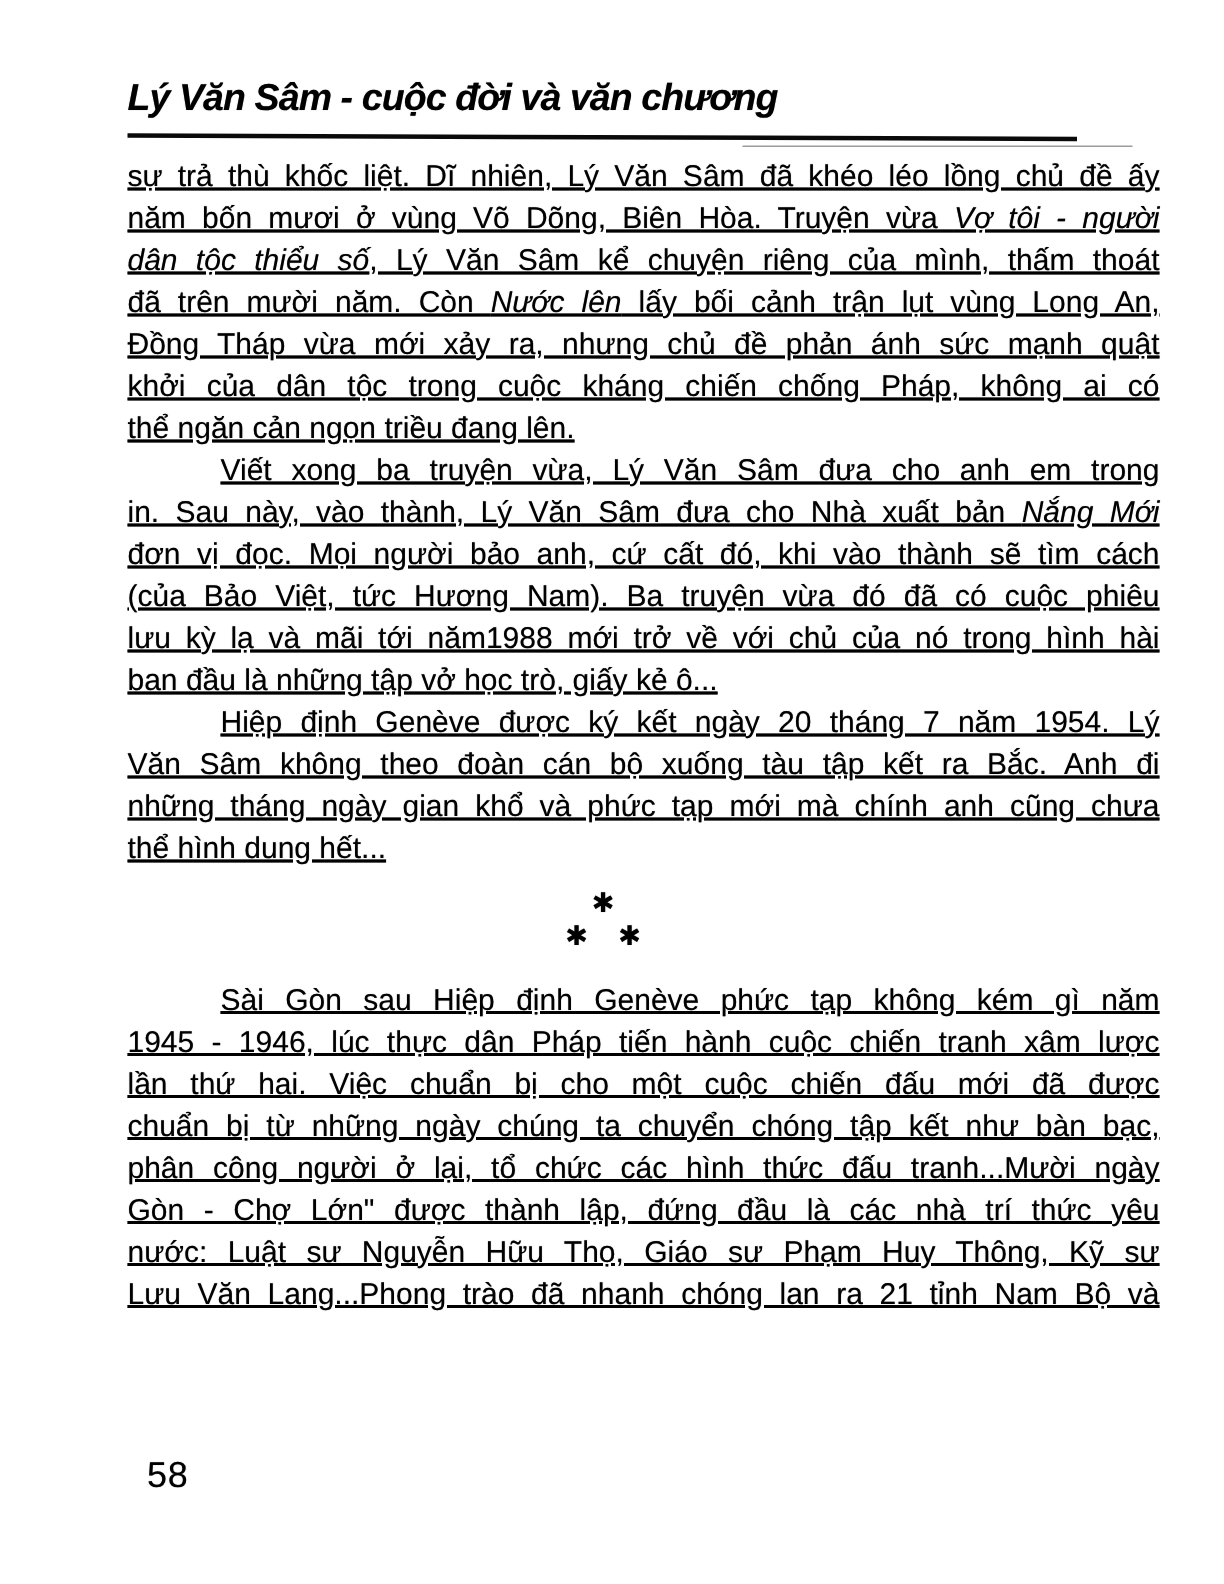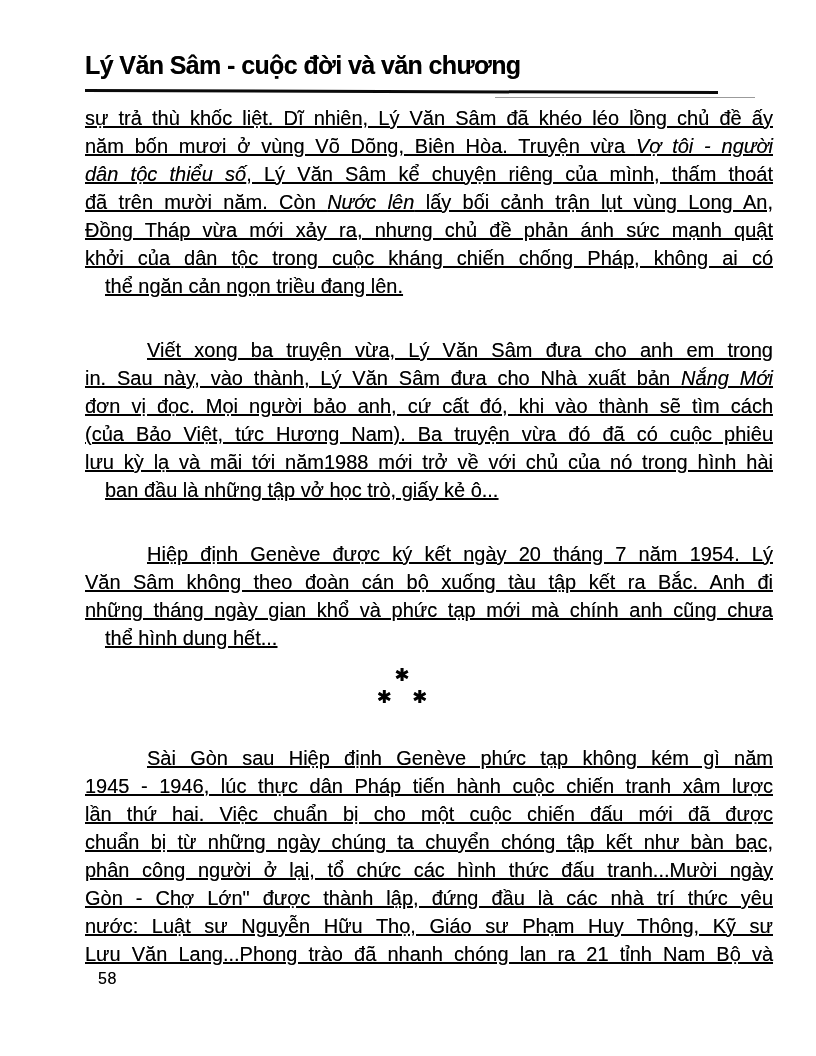--- a/index.html
+++ b/index.html
@@ -14,20 +14,21 @@
     background: #ffffff;
     overflow: hidden;
     font-family: "Liberation Sans", "DejaVu Sans", sans-serif;
     color: #000000;
   }
   .page-header {
     position: absolute;
     left: 85px;
     top: 51px;
     font-size: 25px;
+    font-style: italic;
     font-weight: 700;
     letter-spacing: -0.6px;
     white-space: nowrap;
     text-shadow: 0 0 0.6px rgba(0,0,0,0.55);
     text-align: center;
   }
   .header-rule {
     position: absolute;
     left: 85px;
     top: 90px;
@@ -53,42 +54,42 @@
     line-height: 28px;
     text-shadow: 0 0 0.6px rgba(0,0,0,0.55);
   }
   .para { margin: 0; }
   .line {
     height: 28px;
     text-align: justify;
     text-align-last: justify;
     text-decoration: underline;
   }
-  .line.endline { text-align-last: left; margin-left: 20px; }
-  .line.indent { text-indent: 62px; margin-top: 36px; }
+  .line.endline { text-align-last: left; }
+  .line.indent { text-indent: 62px; }
   .line i { font-style: italic; }
   .separator {
     width: 634px;
     margin-top: 12px;
     margin-bottom: 17px;
     text-align: center;
     font-family: "DejaVu Sans", sans-serif;
     font-weight: 700;
   }
   .sep-row1, .sep-row2 {
     line-height: 22px;
     height: 22px;
     font-size: 18px;
   }
   .sep-row2 { word-spacing: 14px; }
   .page-number {
     position: absolute;
     left: 98px;
     top: 970px;
-    font-size: 16px;
+    font-size: 24px;
     letter-spacing: 0.5px;
     text-shadow: 0 0 0.6px rgba(0,0,0,0.55);
   }
 </style>
 </head>
 <body>
 
 <div class="page">
   <div class="page-header">Lý Văn Sâm - cuộc đời và văn chương</div>
   <div class="header-rule"></div>

